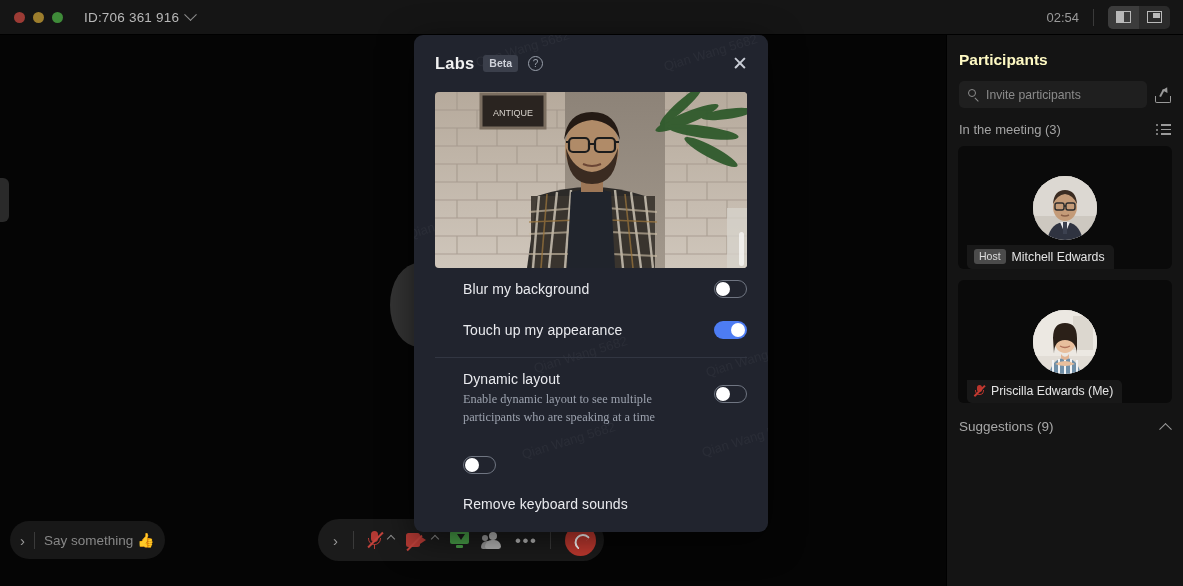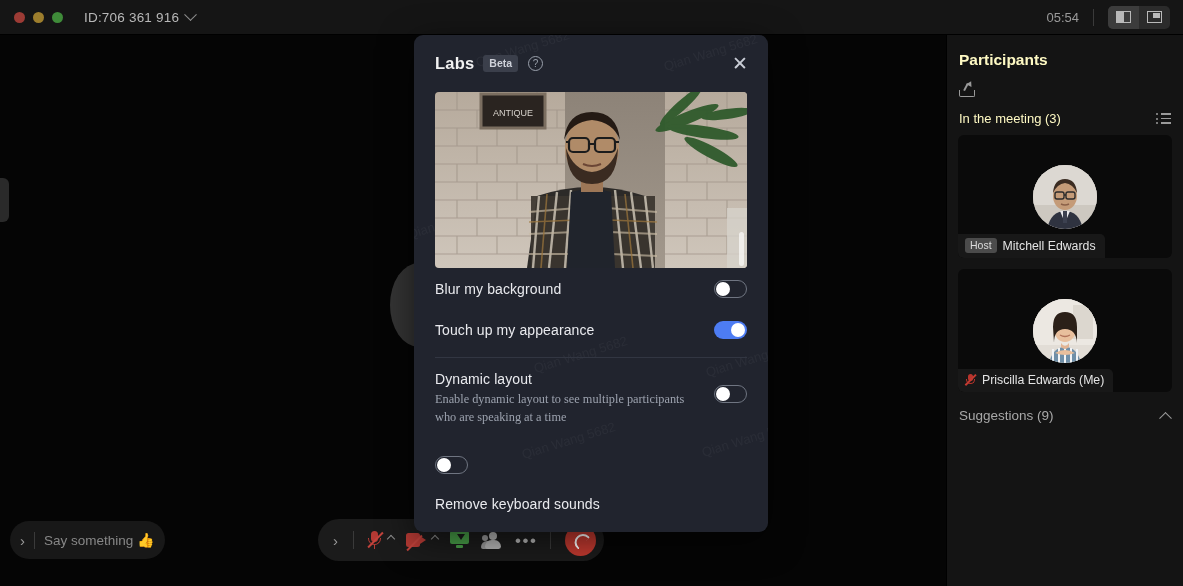--- a/index.html
+++ b/index.html
@@ -164,21 +164,21 @@
     border-radius: 4px; overflow: hidden;
     background: #3b3530;
   }
   .preview svg { display: block; width: 100%; height: 100%; }
   .scroll-nub { position: absolute; right: 3px; top: 140px; width: 5px; height: 34px;
     background: rgba(255,255,255,.65); border-radius: 3px; }
 
   .rows { position: relative; padding: 0 21px; }
   .row {
     display: flex; align-items: flex-start;
-    min-height: 32px; padding: 11px 0 11px;
+    min-height: 32px; padding: 11px 0 11px; margin-left: 28px;
   }
   .row .txt { flex: 1; padding-right: 18px; }
   .row .t-main { color: #e9eaee; font-size: 14px; letter-spacing: .1px; }
   .row .t-sub { color: #9ca2ae; font-size: 12.3px; line-height: 1.45; margin-top: 4px; max-width: 268px; font-family: Liberation Serif, serif; }
   .row.compact { align-items: center; }
   .divider { height: 1px; background: #323642; margin: 7px 0 2px; }
 
   .toggle {
     position: relative; width: 33px; height: 18px; border-radius: 9px;
     flex: 0 0 auto; margin-top: 1px;
@@ -210,38 +210,38 @@
   .ic-export { position: relative; width: 16px; height: 16px; flex: 0 0 auto; }
   .ic-export .tray { position: absolute; left: 0; bottom: 0; width: 16px; height: 7px;
     border: 1.4px solid #9a9a9a; border-top: none; border-radius: 0 0 2px 2px; }
   .ic-export .ar { position: absolute; left: 6px; top: 2px; width: 1.5px; height: 8px; background: #9a9a9a;
     transform: rotate(28deg); }
   .ic-export .ah { position: absolute; left: 8px; top: 0px; width: 0; height: 0;
     border-left: 3.5px solid transparent; border-right: 3.5px solid transparent; border-bottom: 5px solid #9a9a9a;
     transform: rotate(28deg); }
 
   .sectionrow { display: flex; align-items: center; padding: 14px 12px 9px 12px; }
-  .section-label { color: #fef9c3; font-size: 13px; }
+  .section-label { color: #a3a3a3; font-size: 13px; }
   .ic-list { margin-left: auto; width: 15px; height: 11px; display: flex; flex-direction: column; justify-content: space-between; }
   .ic-list i { display: flex; align-items: center; gap: 2.5px; }
   .ic-list i::before { content: ""; width: 2px; height: 2px; background: #9a9a9a; border-radius: 50%; }
   .ic-list i::after { content: ""; width: 10px; height: 1.5px; background: #9a9a9a; }
 
   .cards { padding: 0 11px; display: flex; flex-direction: column; gap: 11px; }
   .pcard {
     position: relative; height: 123px; border-radius: 6px; overflow: hidden;
     background: #0a0a0a;
   }
   .pavatar {
     position: absolute; left: 50%; top: 50%; transform: translate(-50%,-50%);
     width: 64px; height: 64px; border-radius: 50%; overflow: hidden; background: #8d8d8d;
   }
   .pavatar svg { display: block; width: 100%; height: 100%; }
   .plabel {
-    position: absolute; left: 0; bottom: 0;
+    position: absolute; left: 9px; bottom: 0;
     background: rgba(30,30,30,.72);
     display: flex; align-items: center; gap: 6px;
     padding: 4px 9px 5px 7px; border-radius: 0 5px 0 5px;
   }
   .plabel .name { color: #e4e4e4; font-size: 12.3px; white-space: nowrap; }
   .host-badge { background: #4b4b4b; color: #dcdcdc; font-size: 10.5px; padding: 1px 5px 2px; border-radius: 3px; }
   .ic-micmute { position: relative; width: 11px; height: 13px; flex: 0 0 auto; }
   .ic-micmute .b { position: absolute; left: 3px; top: 0; width: 5px; height: 7px; border-radius: 3px; background: #b8342c; }
   .ic-micmute .a { position: absolute; left: 0.5px; top: 5px; width: 9px; height: 5px;
     border: 1.2px solid #b8342c; border-top: none; border-radius: 0 0 6px 6px; }
@@ -263,21 +263,21 @@
     <div class="traffic">
       <span class="dot red"></span>
       <span class="dot yellow"></span>
       <span class="dot green"></span>
     </div>
     <div class="meeting-id">
       <span>ID:706 361 916</span>
       <span class="chev-down"></span>
     </div>
     <div class="tb-right">
-      <span class="timer">05:54</span>
+      <span class="timer">02:54</span>
       <span class="tb-sep"></span>
       <div class="viewbtns">
         <div class="viewbtn active">
           <span class="ic-gallery">
               <i></i>
               <i></i>
             </span>
         </div>
         <div class="viewbtn">
           <span class="ic-pip">
@@ -560,20 +560,27 @@
 
       </div>
 
     </div>
   </div>
 
   <div class="panel">
     <div class="panel-title">Participants</div>
 
     <div class="searchrow">
+      <div class="search">
+        <span class="mag">
+            <i class="c"></i>
+            <i class="h"></i>
+          </span>
+        <span class="ph">Invite participants</span>
+      </div>
       <span class="ic-export">
         <i class="tray"></i>
           <i class="ar"></i>
           <i class="ah"></i>
       </span>
     </div>
 
     <div class="sectionrow">
       <span class="section-label">In the meeting (3)</span>
       <span class="ic-list">

